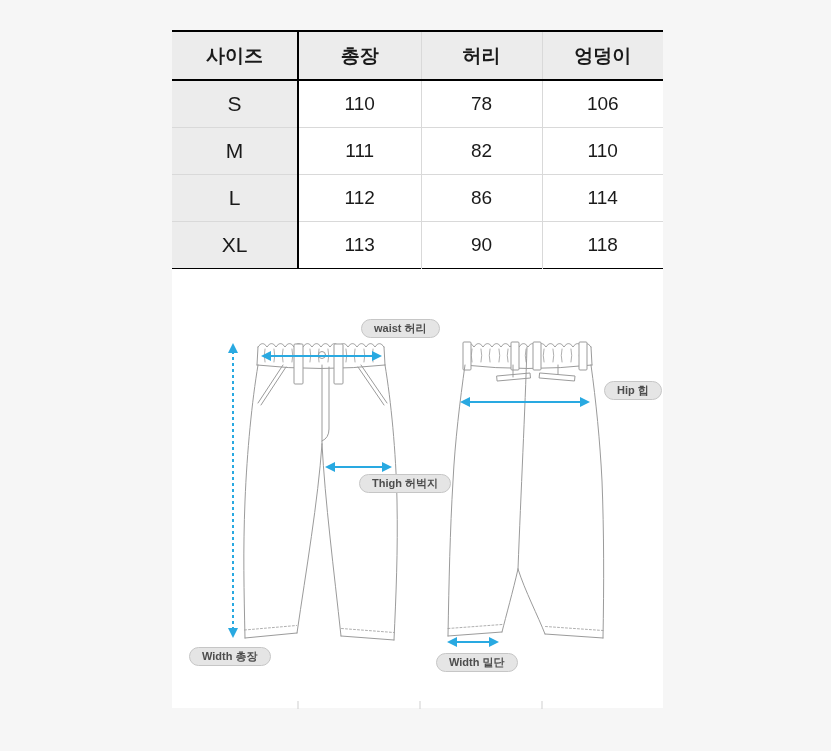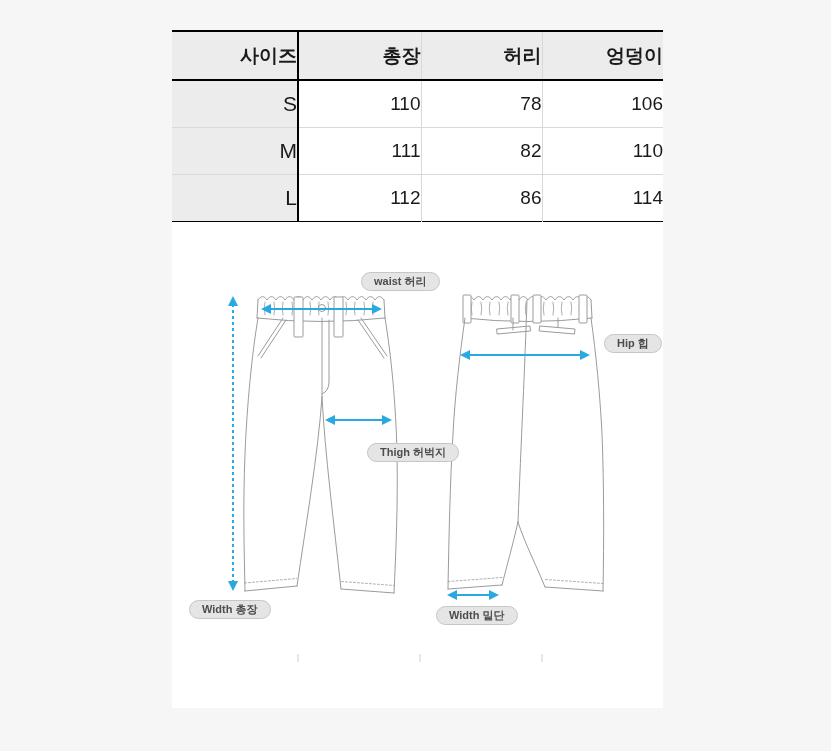--- a/index.html
+++ b/index.html
@@ -16,21 +16,21 @@
     position:absolute;left:172px;top:30px;width:491px;height:678px;
     background:var(--panel_bg);
   }
   
   table.size-table{
     width:491px;border-collapse:collapse;table-layout:fixed;
     border-top:2px solid var(--table_border);
     border-bottom:1px solid var(--table_border);
   }
   table.size-table th,table.size-table td{
-    text-align:right;vertical-align:middle;padding:0;
+    text-align:center;vertical-align:middle;padding:0;
   }
   table.size-table thead th{
     height:47px;background:var(--header_bg);
     border-bottom:2px solid var(--table_border);
     font-size:19px;font-weight:bold;
   }
   table.size-table thead th + th,
   table.size-table tbody td + td{border-left:1px solid var(--row_divider);}
   table.size-table tbody th{
     background:var(--header_bg);font-weight:normal;font-size:21px;
@@ -86,20 +86,26 @@
         <th>M</th>
         <td>111</td>
         <td>82</td>
         <td>110</td>
       </tr>
       <tr>
         <th>L</th>
         <td>112</td>
         <td>86</td>
         <td>114</td>
+      </tr>
+      <tr>
+        <th>XL</th>
+        <td>113</td>
+        <td>90</td>
+        <td>118</td>
       </tr>
     </tbody>
   </table>
 
   <div class="diagram">
     <svg viewBox="0 0 491 428" width="491" height="428">
       <defs>
         <marker id="ah" viewBox="0 0 10 10" refX="8" refY="5" markerWidth="5" markerHeight="5" orient="auto-start-reverse">
           <path d="M0,0 L10,5 L0,10 Z"></path>
         </marker>
@@ -168,17 +174,17 @@
 
       <g>
         <line class="tick" x1="126" y1="420" x2="126" y2="428"></line>
         <line class="tick" x1="248" y1="420" x2="248" y2="428"></line>
         <line class="tick" x1="370" y1="420" x2="370" y2="428"></line>
       </g>
     </svg>
 
     <div class="pill" style="left:189px;top:38px;">waist 허리</div>
     <div class="pill" style="left:432px;top:100px;">Hip 힙</div>
-    <div class="pill" style="left:195px;top:193px;margin-top:16px;">Thigh 허벅지</div>
+    <div class="pill" style="left:187px;top:193px;">Thigh 허벅지</div>
     <div class="pill" style="left:17px;top:366px;">Width 총장</div>
     <div class="pill" style="left:264px;top:372px;">Width 밑단</div>
   </div>
 </div>
 
 </body></html>

